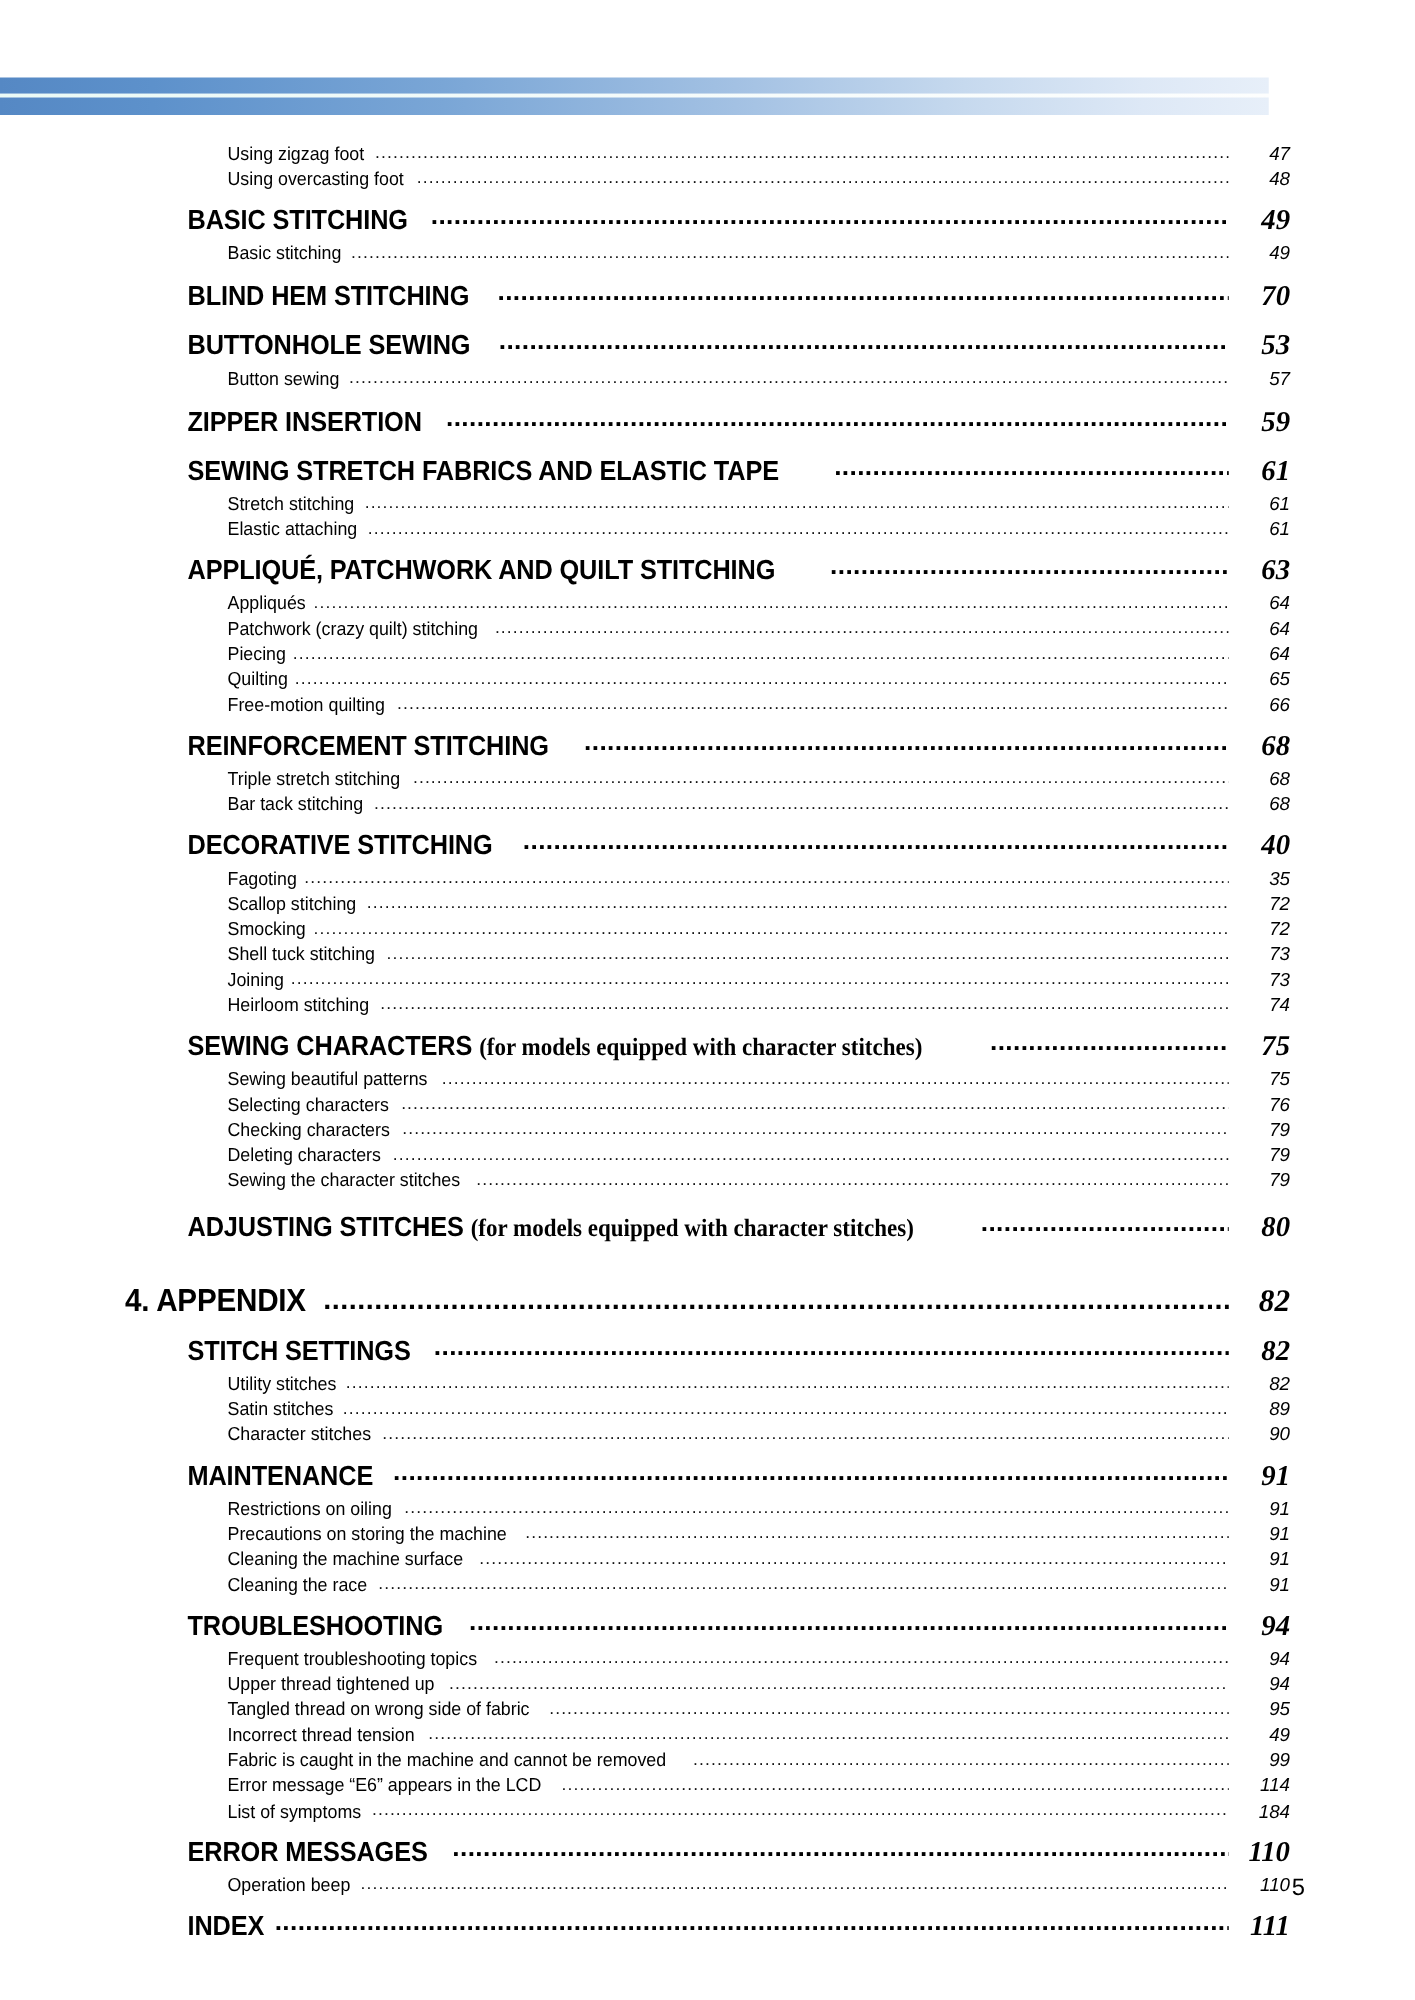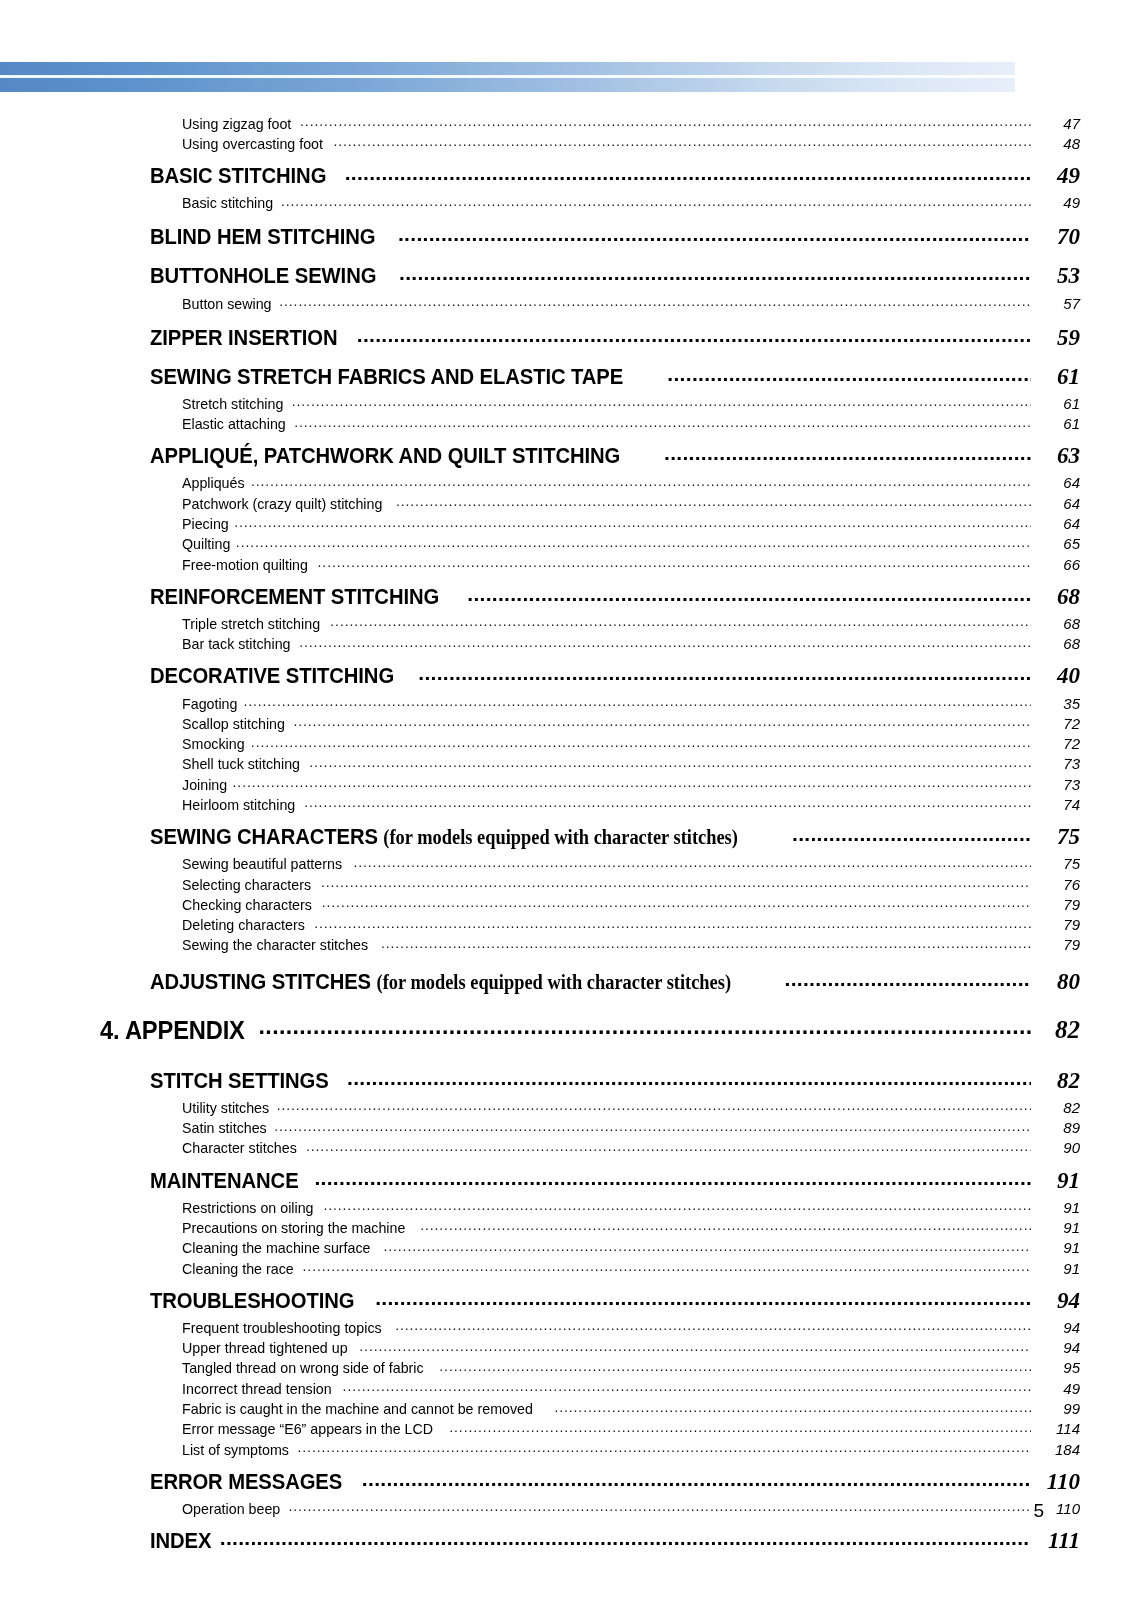--- a/index.html
+++ b/index.html
@@ -57,21 +57,21 @@
     left: 0;
     top: 113px;
     width: 1132px;
   }
 
   .row {
     display: flex;
     align-items: baseline;
     width: 100%;
     box-sizing: border-box;
-    padding-right: 52px;
+    padding-right: 100px;
     white-space: nowrap;
   }
 
   .row .label {
     flex: 0 0 auto;
   }
 
   .row .leader {
     flex: 1 1 auto;
     overflow: hidden;
@@ -84,21 +84,21 @@
   .row .pageno {
     flex: 0 0 auto;
     text-align: right;
     font-style: italic;
   }
 
   
   .row.chapter {
     padding-left: 100px;
     height: 40px;
-    align-items: flex-start;
+    align-items: flex-end;
   }
   .row.chapter .label {
     font-family: "Liberation Sans", sans-serif;
     font-weight: bold;
     font-size: 25.5px;
     letter-spacing: -0.2px;
     transform: scaleX(0.93);
     transform-origin: left center;
   }
   .row.chapter .leader {

